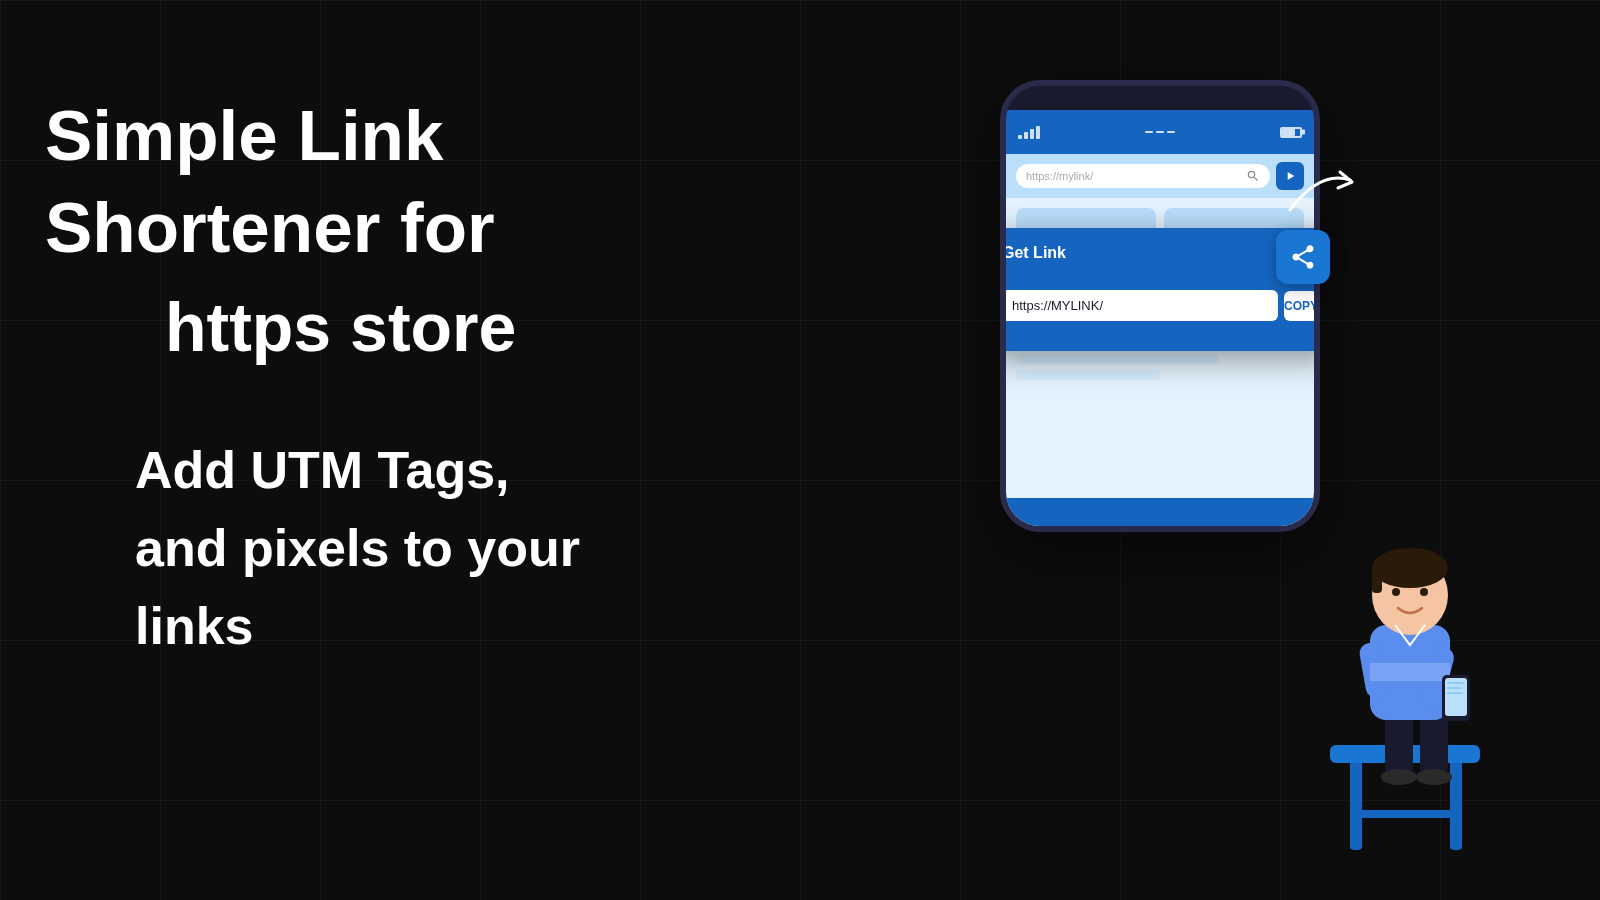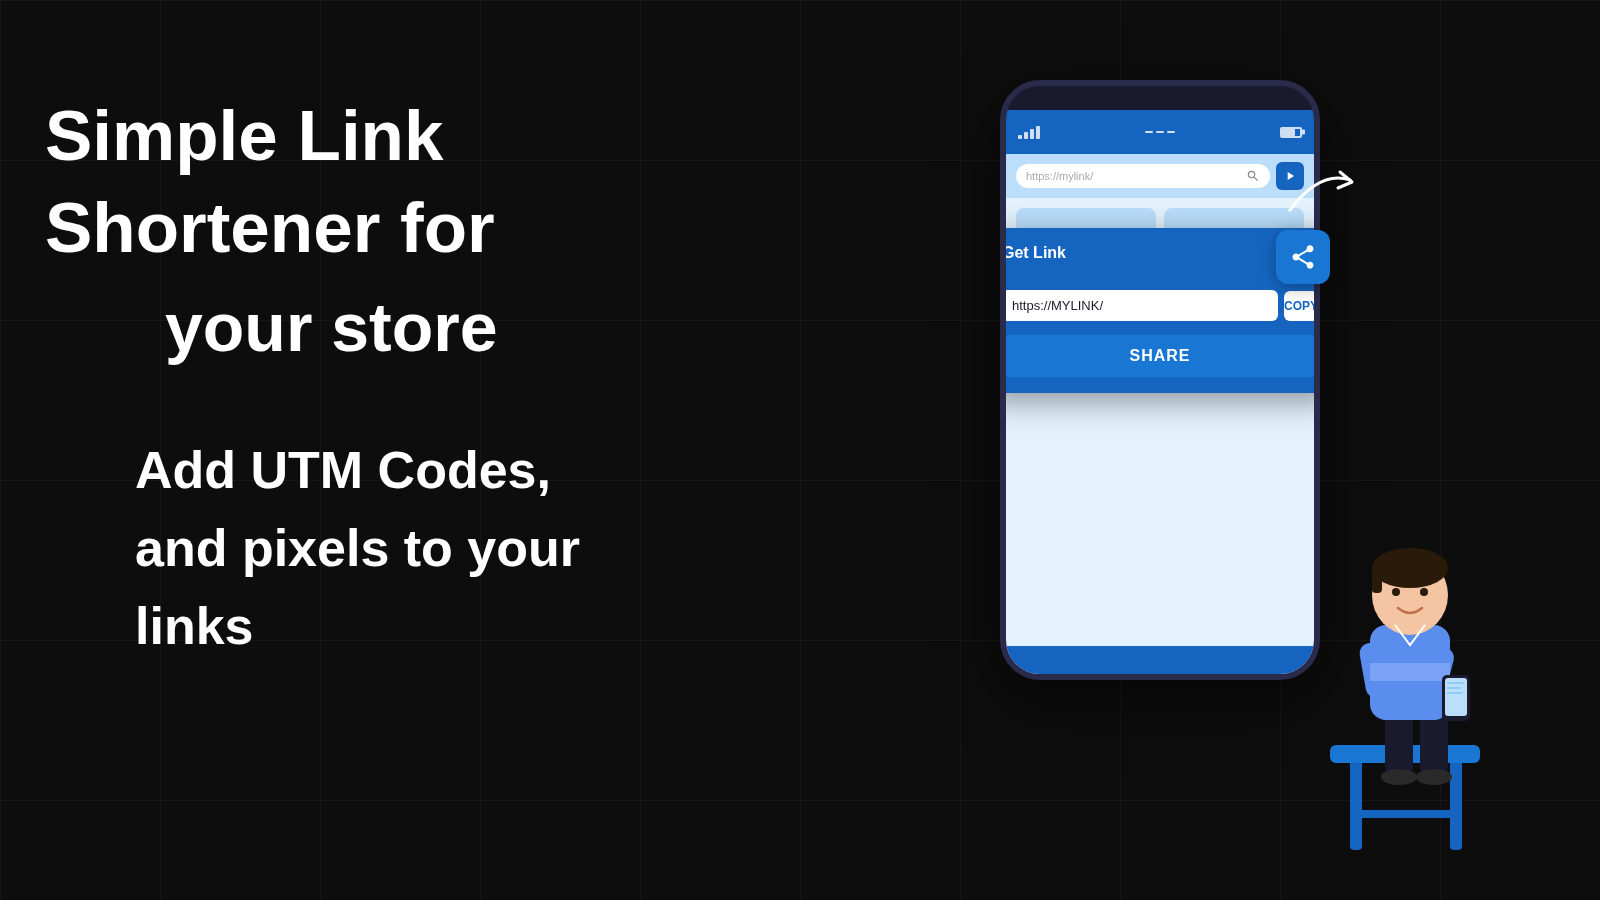--- a/index.html
+++ b/index.html
@@ -70,21 +70,21 @@
       position: absolute;
       right: 280px;
       top: 80px;
       width: 320px;
       height: 600px;
       z-index: 2;
     }
 
     .phone-frame {
       width: 320px;
-      height: 600px;
+      height: 452px;
       background: #1a1a2e;
       border-radius: 40px;
       border: 6px solid #2a2a4a;
       position: relative;
       overflow: hidden;
       box-shadow: 0 20px 60px rgba(0,0,0,0.5);
     }
 
     
     .phone-notch {
@@ -331,22 +331,22 @@
     }
 
   </style>
 </head>
 <body>
 
 <div class="grid-overlay"></div>
 
 <div class="left-panel">
   <div class="headline">Simple Link Shortener for</div>
-  <div class="headline-sub">your store</div>
-  <div class="feature-line">Add UTM Codes,</div>
+  <div class="headline-sub">https store</div>
+  <div class="feature-line">Add UTM Tags,</div>
   <div class="feature-line">and pixels to your links</div>
 </div>
 
 <div class="share-bubble">
   <svg width="28" height="28" viewBox="0 0 24 24" fill="white">
     <path d="M18 16.08c-.76 0-1.44.3-1.96.77L8.91 12.7c.05-.23.09-.46.09-.7s-.04-.47-.09-.7l7.05-4.11c.54.5 1.25.81 2.04.81 1.66 0 3-1.34 3-3s-1.34-3-3-3-3 1.34-3 3c0 .24.04.47.09.7L8.04 9.81C7.5 9.31 6.79 9 6 9c-1.66 0-3 1.34-3 3s1.34 3 3 3c.79 0 1.5-.31 2.04-.81l7.12 4.16c-.05.21-.08.43-.08.65 0 1.61 1.31 2.92 2.92 2.92s2.92-1.31 2.92-2.92c0-1.61-1.31-2.92-2.92-2.92z"></path>
   </svg>
 </div>
 
 <div class="swoosh">
@@ -410,21 +410,20 @@
       </div>
       <div style="height:10px;background:rgba(144,202,249,0.4);border-radius:4px;margin-bottom:6px;width:70%;opacity:0.4;"></div>
       <div style="height:10px;background:rgba(144,202,249,0.4);border-radius:4px;width:50%;opacity:0.4;"></div>
 
       <div class="get-link-modal">
         <div class="modal-title">Get Link</div>
         <div class="modal-url-row">
           <div class="modal-url-input">https://MYLINK/</div>
           <button class="modal-copy-btn">COPY</button>
         </div>
-        <button class="modal-share-btn">SHARE</button>
       </div>
     </div>
 
     <div class="phone-bottom"></div>
   </div>
 </div>
 
 <div class="person-illustration">
   <svg viewBox="0 0 280 380" fill="none" xmlns="http://www.w3.org/2000/svg" class="person-svg">
 

